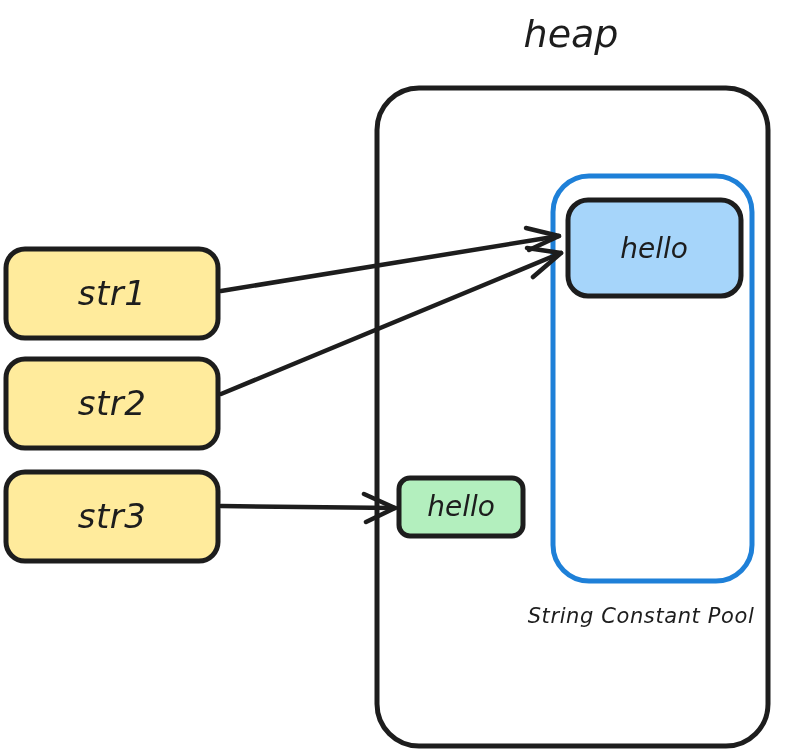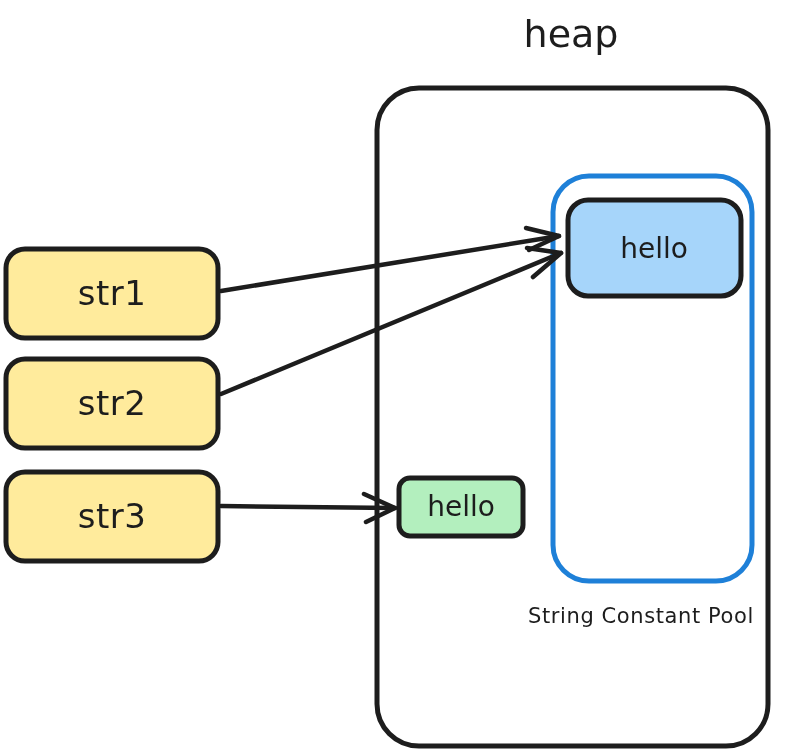--- a/index.html
+++ b/index.html
@@ -12,20 +12,21 @@
     height: 754px;
     position: relative;
     overflow: hidden;
     font-family: "DejaVu Sans", sans-serif;
   }
   #diagram-root {
     position: absolute;
     inset: 0;
     width: 792px;
     height: 754px;
+    font-style: italic;
   }
   svg.diagram-svg {
     position: absolute;
     left: 0;
     top: 0;
     width: 792px;
     height: 754px;
     display: block;
   }
   .node-label {

